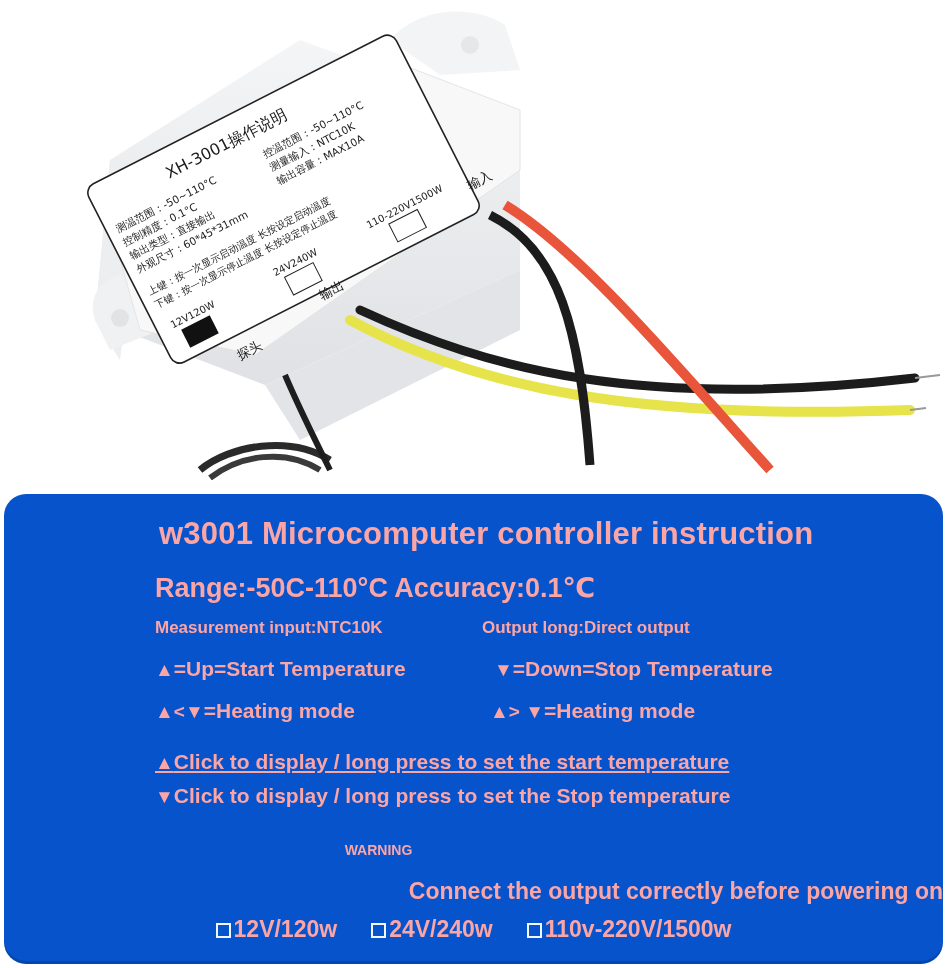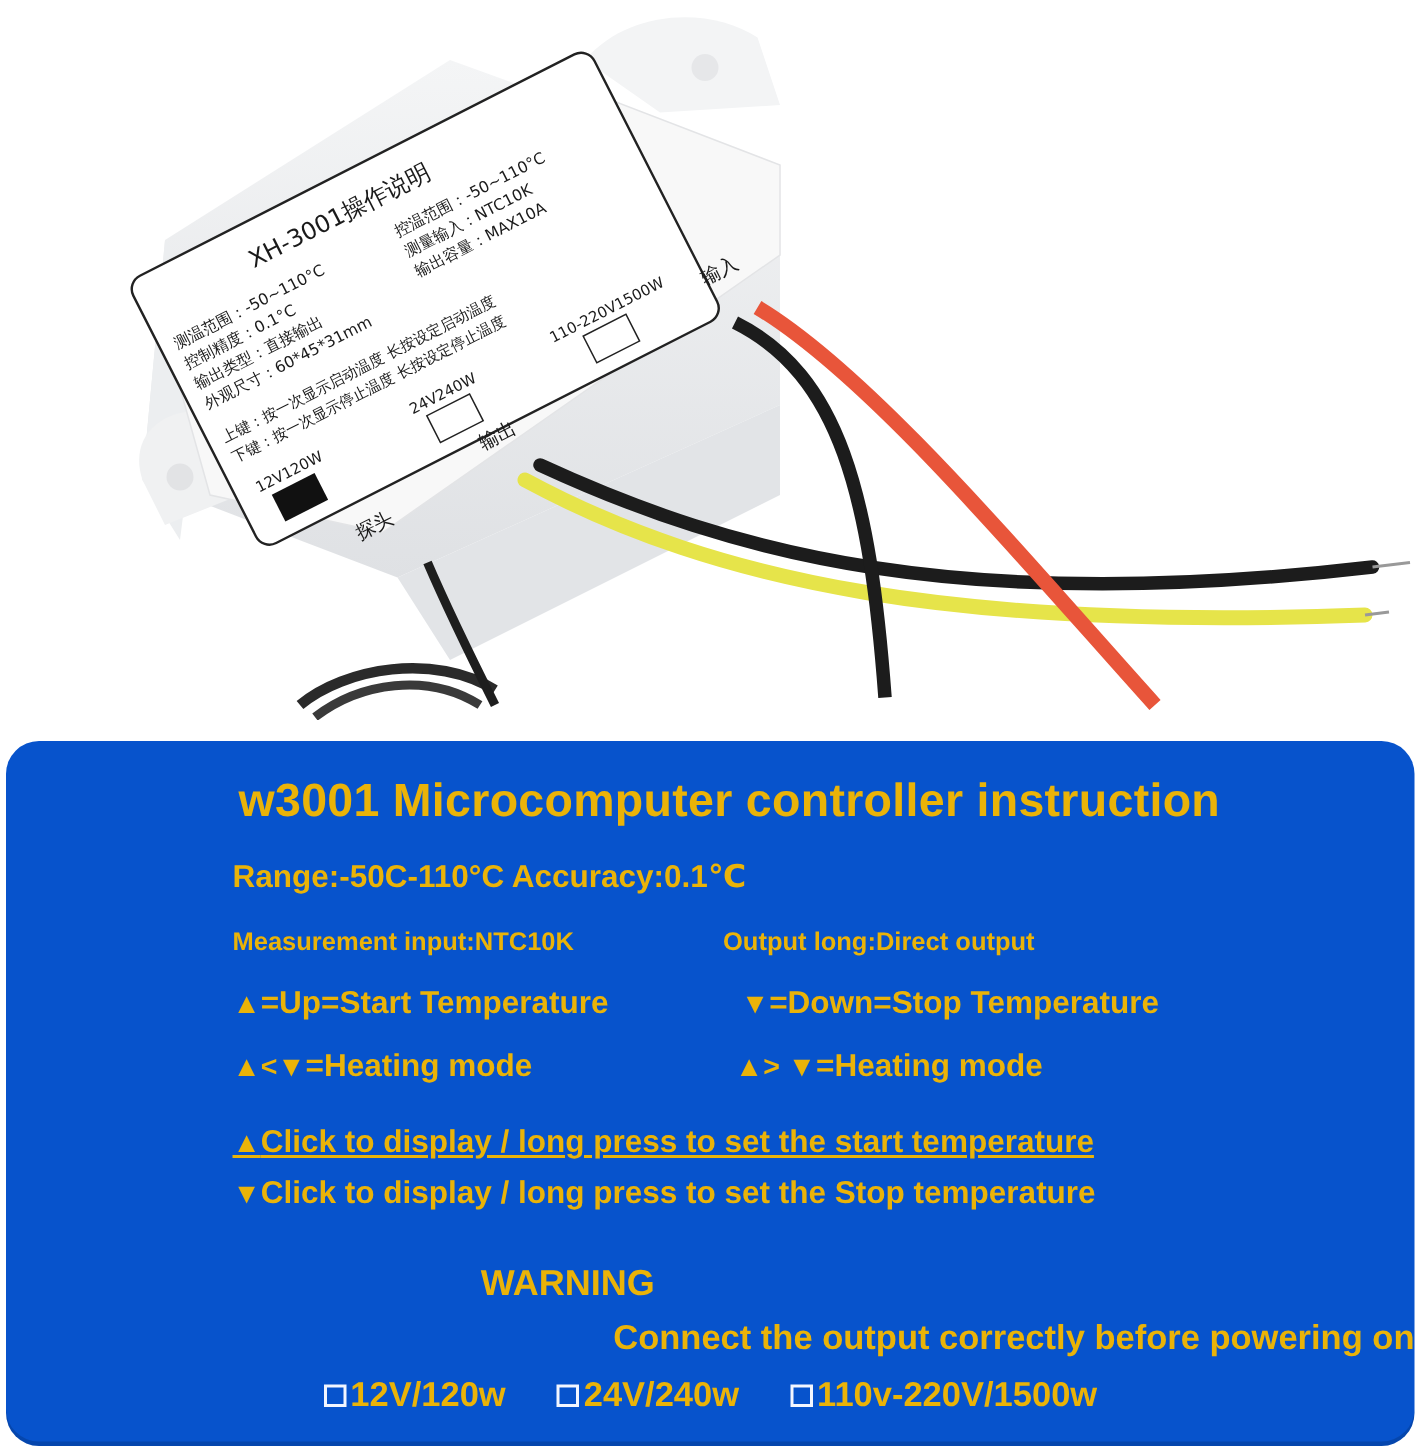--- a/index.html
+++ b/index.html
@@ -9,33 +9,33 @@
   
   .photo { position: absolute; left: 0; top: 0; width: 947px; height: 480px; overflow: hidden; }
   .photo svg { position: absolute; left: 0; top: 0; }
   .label-text { font-family: "DejaVu Sans", sans-serif; fill: #1a1a1a; }
 
   
   .panel {
     position: absolute; left: 4px; top: 494px; width: 939px; height: 470px;
     background: #0753cc; border-radius: 22px;
     box-shadow: inset 0 -3px 0 rgba(0,0,0,0.15);
-    color: #eab308;
+    color: #fca5a5;
   }
   .panel .line { position: absolute; white-space: nowrap; }
   .title { left: 155px; top: 22px; font-size: 31px; font-weight: bold; letter-spacing: 0.2px; }
-  .range { left: 151px; top: 78px; font-size: 21px; font-weight: bold; }
+  .range { left: 151px; top: 78px; font-size: 27px; font-weight: bold; }
   .col-left  { left: 151px; }
   .col-right { left: 478px; }
   .row1 { top: 124px; font-size: 17px; font-weight: bold; }
   .row2 { top: 163px; font-size: 21px; font-weight: bold; }
   .row3 { top: 205px; font-size: 21px; font-weight: bold; text-align: center; }
   .press1 { left: 151px; top: 256px; font-size: 21px; font-weight: bold; text-decoration: underline; }
   .press2 { left: 151px; top: 290px; font-size: 21px; font-weight: bold; }
-  .warning-title { left: 0; width: 749px; text-align: center; top: 348px; font-size: 24px; font-weight: bold; }
+  .warning-title { left: 0; width: 749px; text-align: center; top: 348px; font-size: 14px; font-weight: bold; }
   .warning-text  { left: 0; width: 939px; text-align: right; top: 384px; font-size: 23px; font-weight: bold; }
   .options { left: 0; width: 939px; top: 422px; font-size: 23px; font-weight: bold;
              display: flex; justify-content: center; gap: 34px; }
   .opt { display: inline-flex; align-items: center; gap: 3px; }
   .checkbox { display: inline-block; width: 15px; height: 15px; border: 2px solid #f2f6ff; box-sizing: border-box; margin-top: 2px; }
   .tri { font-size: 19px; }
 </style>
 </head>
 <body>
 

